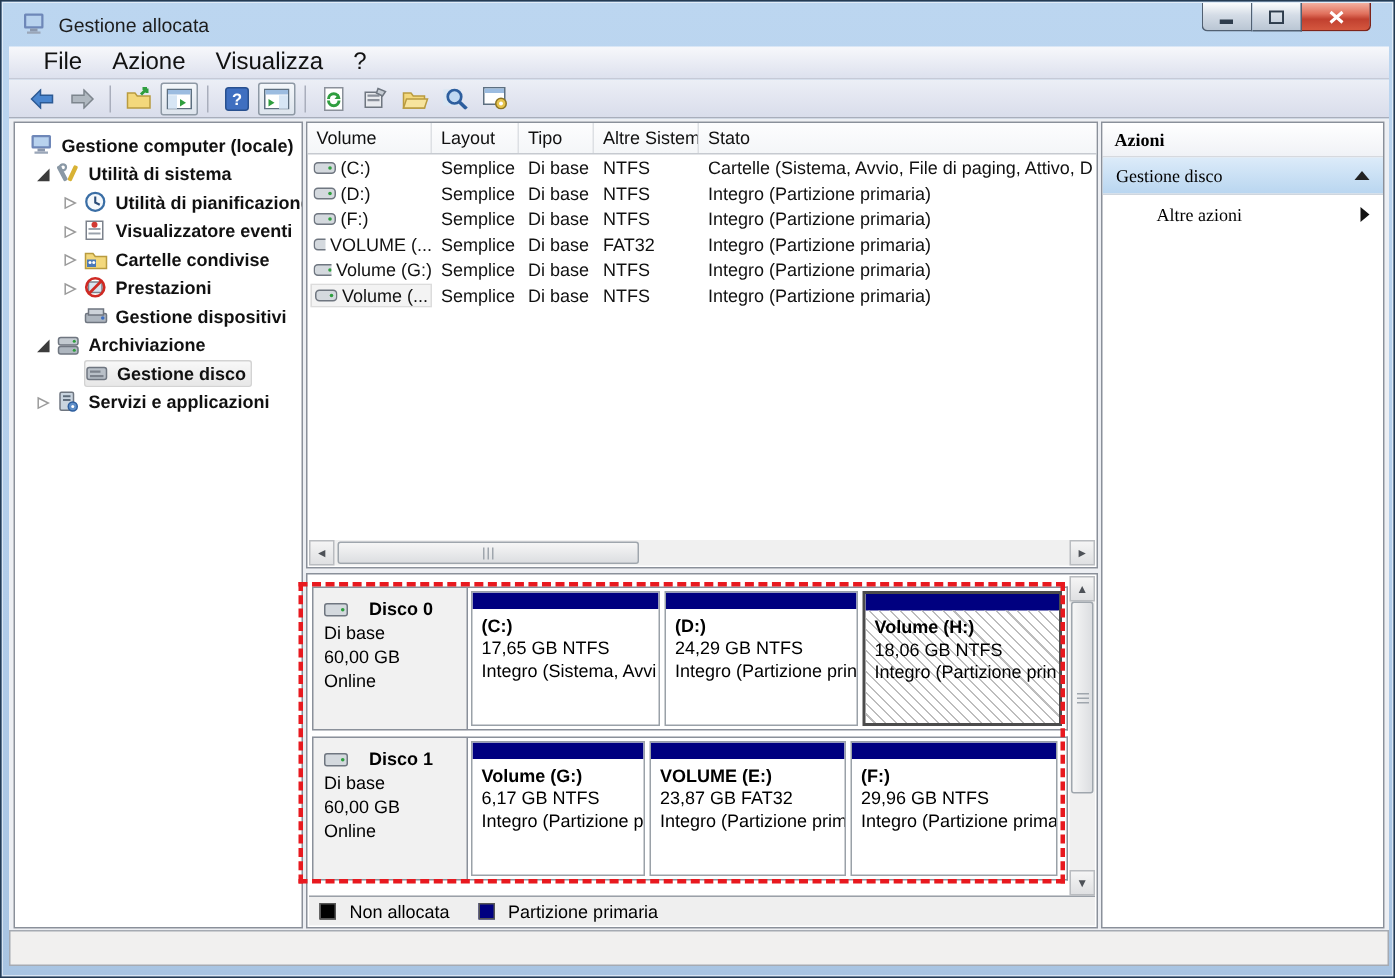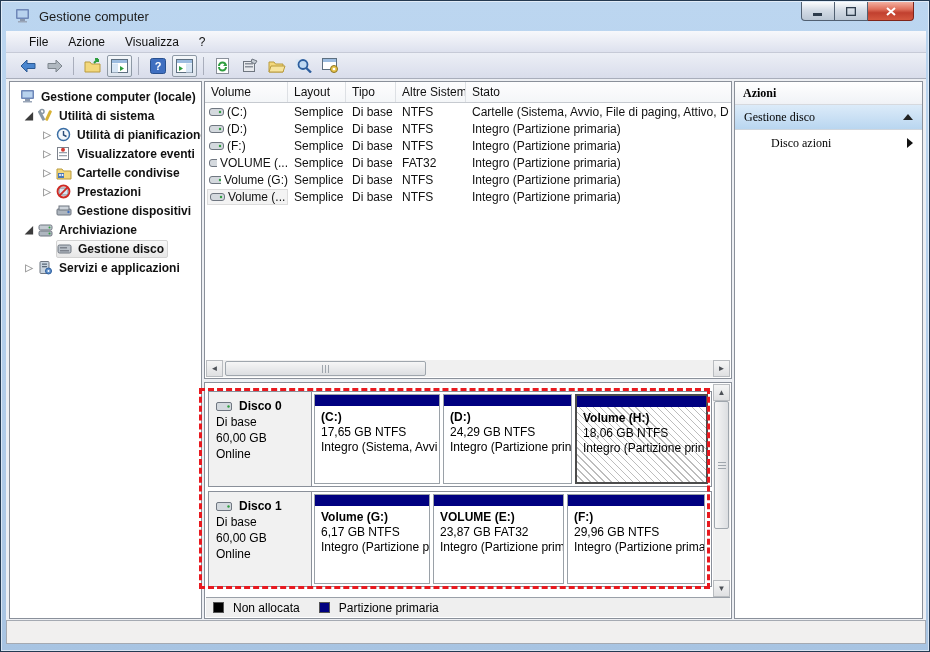--- a/index.html
+++ b/index.html
@@ -20,21 +20,21 @@
   .wbtn.minb { width:34px; border-radius:0 0 0 4px;
           background:linear-gradient(#fbfcfd,#d4dce6 45%,#bac6d4); }
   .wbtn.maxb { width:33px; border-left:none;
           background:linear-gradient(#fbfcfd,#d4dce6 45%,#bac6d4); }
   .wbtn.closeb { width:46px; border-left:none; border-radius:0 0 4px 0; border-color:#7e241a;
           background:linear-gradient(#f3b0a0,#e0705c 40%,#c1402f 60%,#d4573f); }
 
   
   .menubar { position:absolute; left:5px; top:30px; width:920px; height:22px;
              background:linear-gradient(#f7f8fb,#dde1ee); border-bottom:1px solid #c6cad7;
-             display:flex; align-items:center; padding-left:13px; font-size:12px; }
+             display:flex; align-items:center; padding-left:13px; font-size:16px; }
   .menu-item { padding:3px 10px; color:#111; }
   .toolbar { position:absolute; left:5px; top:52px; width:920px; height:26px;
              background:linear-gradient(#eceff6,#d9ddeb); border-bottom:1px solid #a9aebb;
              display:flex; align-items:center; padding-left:9px; gap:2px; }
   .tbtn { width:25px; height:22px; display:flex; align-items:center; justify-content:center; }
   .tbtn.pressed { border:1px solid #8e99a5; border-radius:2px;
                   background:linear-gradient(#f4f7fa,#dde4ed); }
   .tsep { width:1px; height:18px; background:#a9aebc; margin:0 4px; }
 
   
@@ -88,21 +88,21 @@
             background:linear-gradient(90deg,#f6f6f6,#dcdee1); border:1px solid #9fa6ad; border-radius:2px;
             display:flex; flex-direction:column; align-items:center; justify-content:center; gap:2px; }
   .vthumb i { height:1px; width:8px; background:#9fa6ad; }
   .arrow-glyph { font-size:8px; color:#4d5157; line-height:1; }
 
   
   .disk-row { position:absolute; left:3px; width:504px; height:96px; }
   .disk-row.r0 { top:8px; } .disk-row.r1 { top:108px; }
   .disk-label { position:absolute; left:0; top:0; width:104px; height:96px; background:#f1f1f1;
                 border:1px solid #8a909a; padding:6px 0 0 7px; font-size:12px; line-height:16px; }
-  .disk-label .dname { font-weight:bold; display:flex; align-items:center; gap:6px; }
+  .disk-label .dname { font-weight:bold; display:flex; align-items:center; gap:13px; }
   .parts { position:absolute; left:104px; top:0; right:0; height:96px; background:#fff;
            border:1px solid #8a909a; border-left:none; display:flex; gap:3px; padding:2px; }
   .part { position:relative; border:1px solid #9aa1a8; background:#fff; overflow:hidden; }
   .part .bar { height:11px; background:#000080; }
   .part .fill { position:absolute; left:0; right:0; top:11px; bottom:0; }
   .part.selected { border:2px solid #4c4c4c; }
   .part.selected .fill { background:repeating-linear-gradient(45deg, rgba(255,255,255,0) 0 4px, #bdbdbd 4px 5px); }
   .part .body { position:relative; padding:4px 2px 0 6px; font-size:12px; line-height:15px; white-space:nowrap; }
   .part .pname { font-weight:bold; }
 
@@ -136,21 +136,21 @@
 
 <div class="win">
 
   <div class="titlebar">
     <svg class="title-icon" viewBox="0 0 16 16">
       <rect x="1" y="1" width="13" height="10" rx="1" fill="#6e87b8"></rect>
       <rect x="2.5" y="2.5" width="10" height="7" fill="#b8d2ee"></rect>
       <rect x="5" y="11" width="5" height="2" fill="#8b98ad"></rect>
       <rect x="3" y="13" width="9" height="1.5" fill="#9aa6b8"></rect>
     </svg>
-    <span class="title-text">Gestione computer</span>
+    <span class="title-text">Gestione allocata</span>
     <div class="win-controls">
       <div class="wbtn minb">
         <svg width="10" height="9">
             <rect x="0" y="6" width="9" height="3" fill="#2e3c4c"></rect>
           </svg>
       </div>
       <div class="wbtn maxb">
         <svg width="10" height="9">
             <rect x="0.5" y="0.5" width="9" height="8" fill="none" stroke="#2e3c4c" stroke-width="1.6"></rect>
           </svg>
@@ -596,21 +596,21 @@
     </div>
   </div>
 
   <div class="panel actions-panel">
     <div class="actions-header">Azioni</div>
     <div class="actions-group">
       <span class="glabel">Gestione disco</span>
       <span class="tri-up"></span>
     </div>
     <div class="actions-item">
-      <span class="ilabel">Disco azioni</span>
+      <span class="ilabel">Altre azioni</span>
       <span class="tri-right"></span>
     </div>
   </div>
 
   <div class="statusbar"></div>
 
   <div class="red-box"></div>
 </div>
 
 </body></html>

